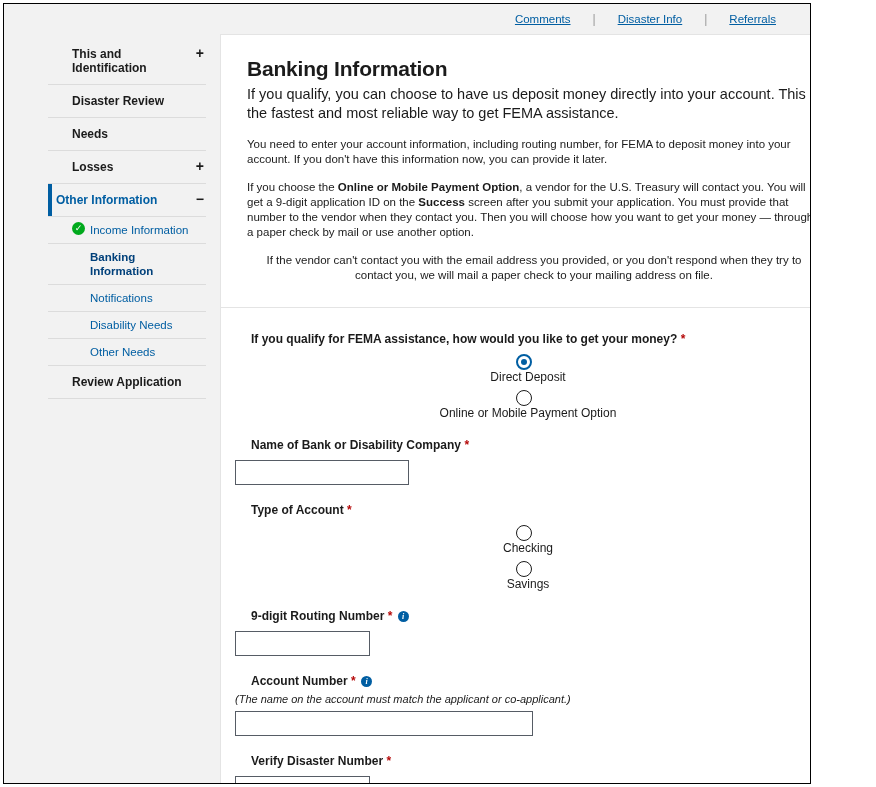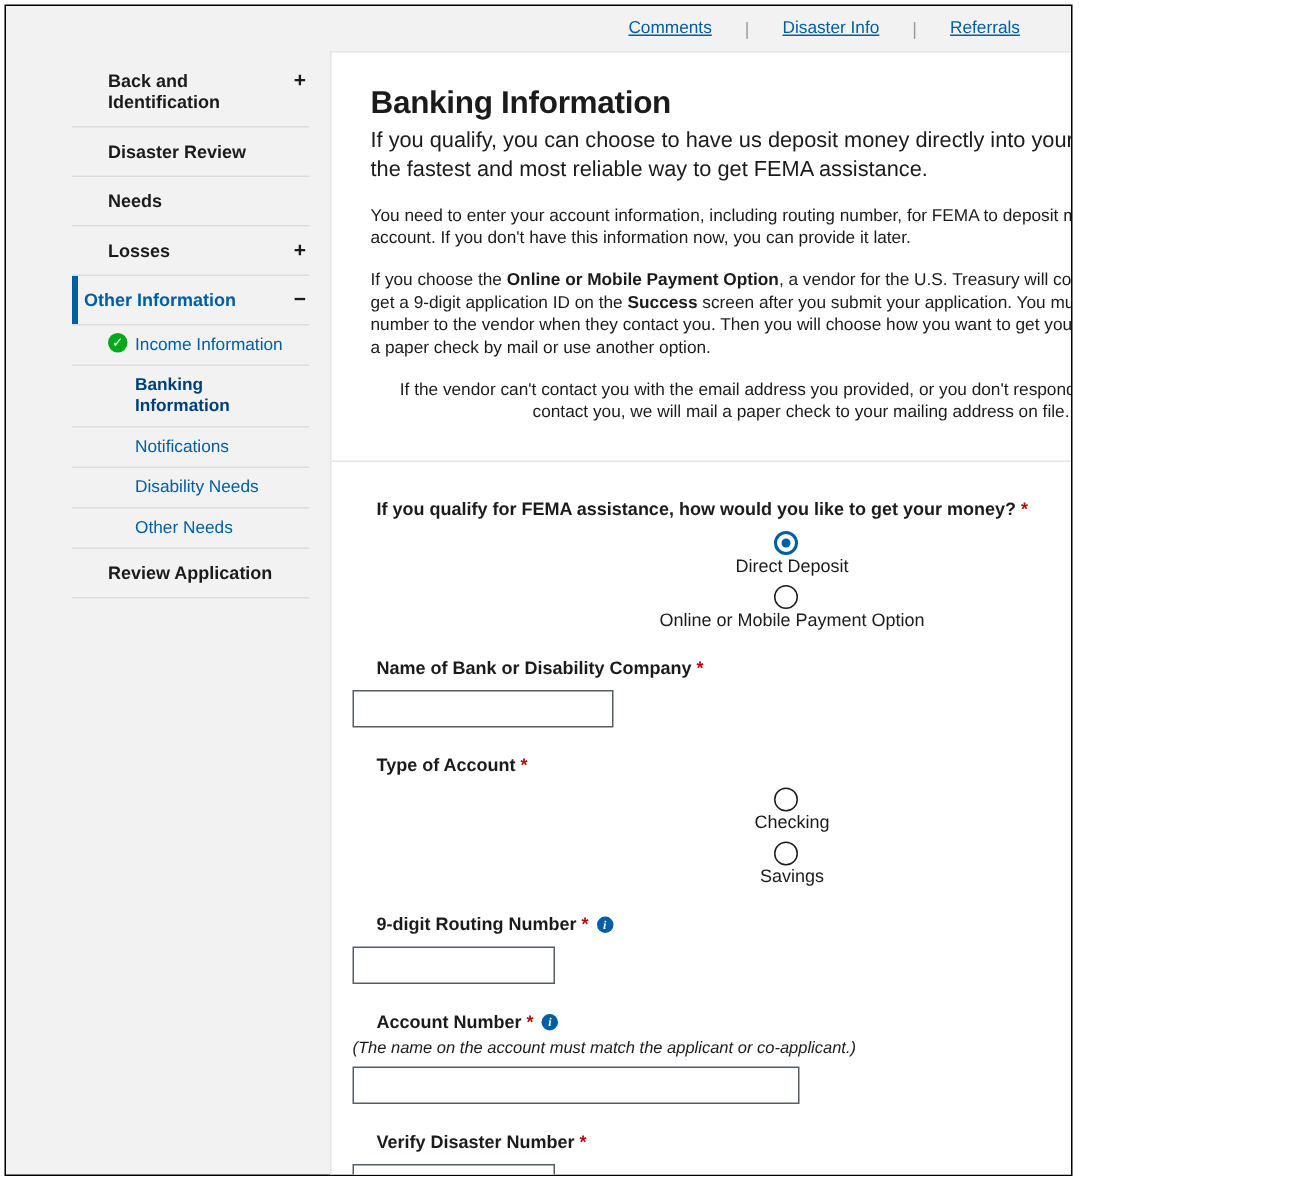--- a/index.html
+++ b/index.html
@@ -9,21 +9,21 @@
     height: 787px;
     background: #ffffff;
     font-family: "Liberation Sans", sans-serif;
     font-size: 13px;
     color: #1b1b1b;
     overflow: hidden;
   }
   .frame {
     position: absolute;
     left: 3px; top: 3px;
-    width: 712px; height: 781px;
+    width: 808px; height: 781px;
     border: 1px solid #000000;
     background: #f2f2f2;
     overflow: hidden;
   }
   
   .toplinks {
     position: absolute;
     right: 12px; top: 8px;
     display: flex;
     align-items: center;
@@ -250,21 +250,21 @@
     <a href="#">Comments</a>
     <span class="sep">|</span>
     <a href="#">Disaster Info</a>
     <span class="sep">|</span>
     <a href="#">Referrals</a>
   </div>
 
   <nav class="sidebar">
     <div class="nav-group">
       <div class="nav-top plain">
-        <span>Back and Identification</span>
+        <span>This and Identification</span>
         <span class="expander">+</span>
       </div>
     </div>
 
     <div class="nav-group">
       <div class="nav-top plain">
         <span>Disaster Review</span>
       </div>
     </div>
 

